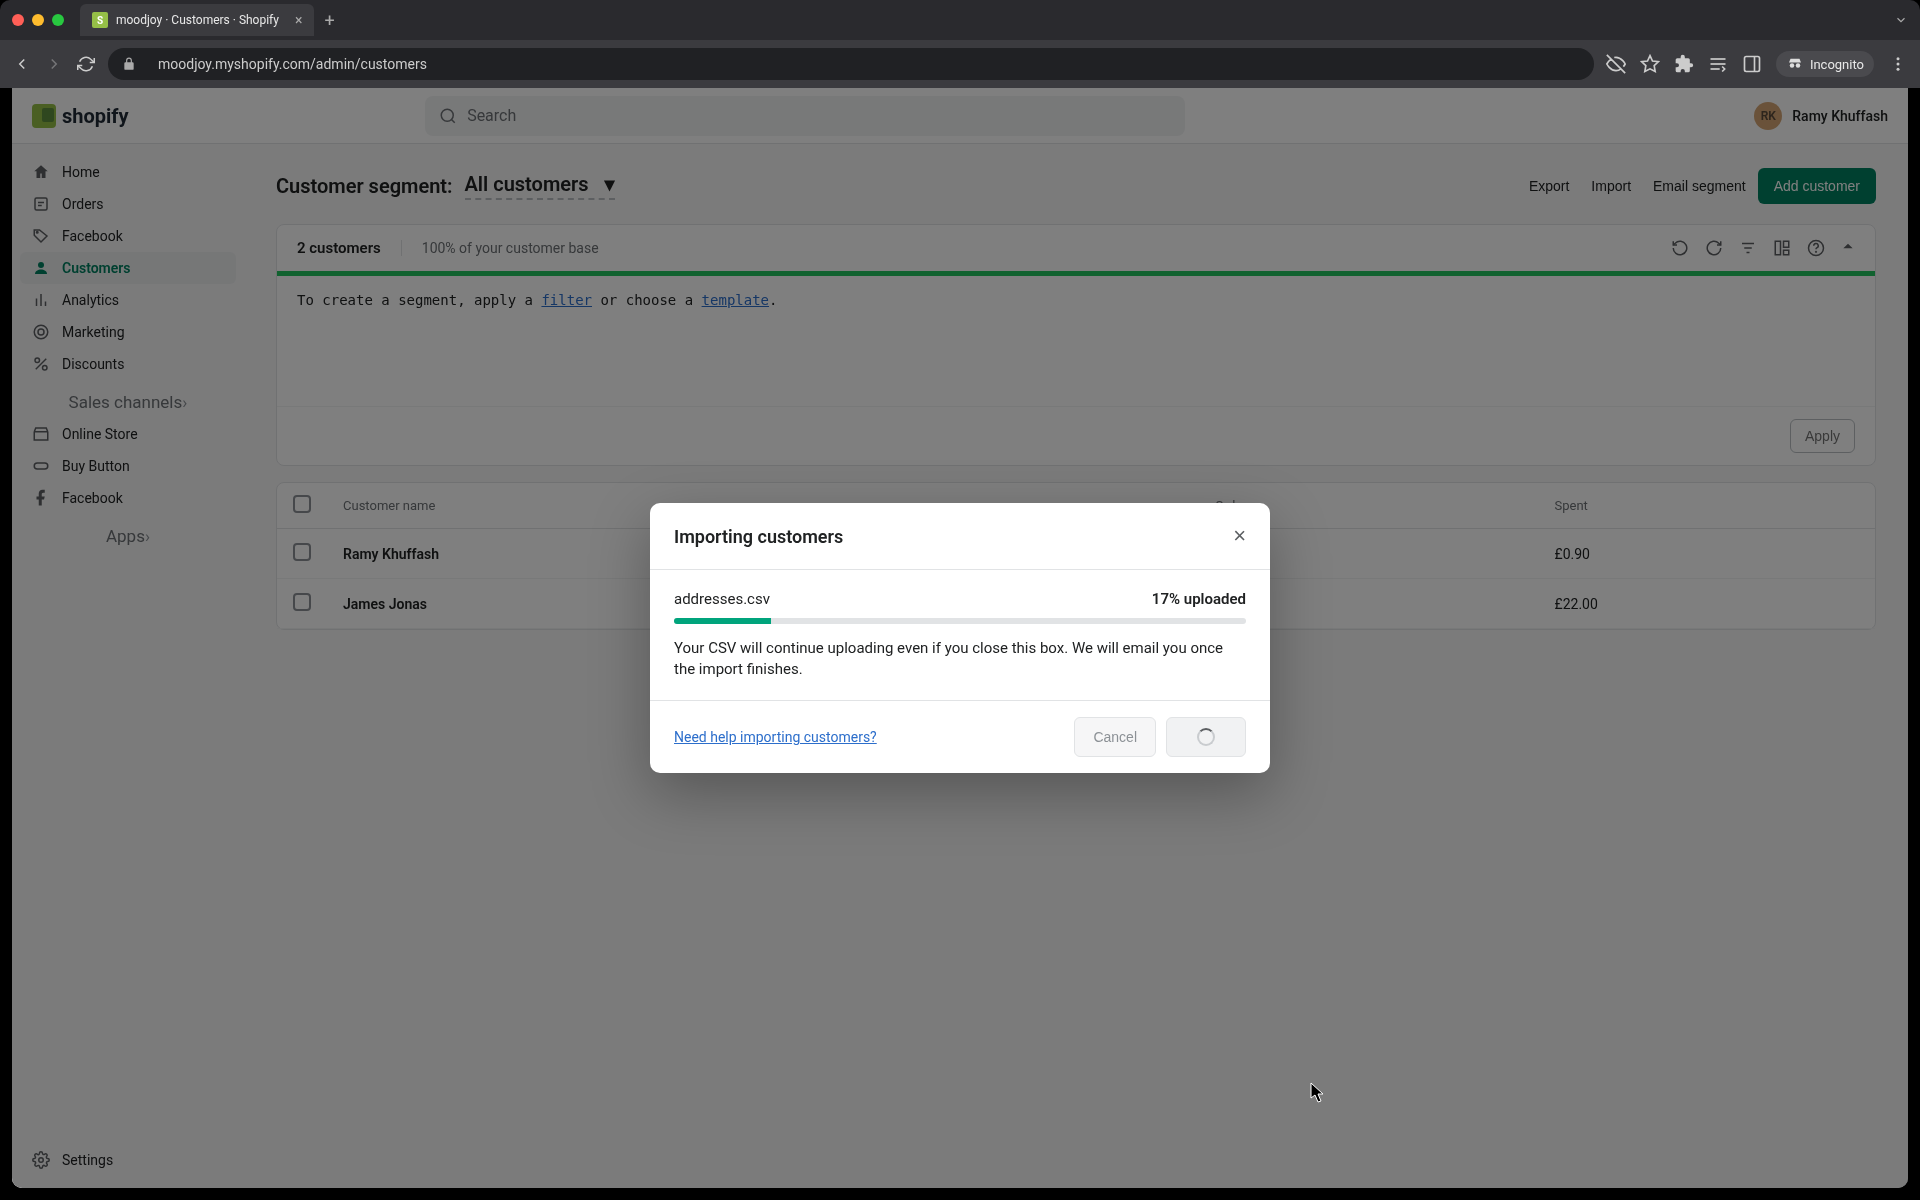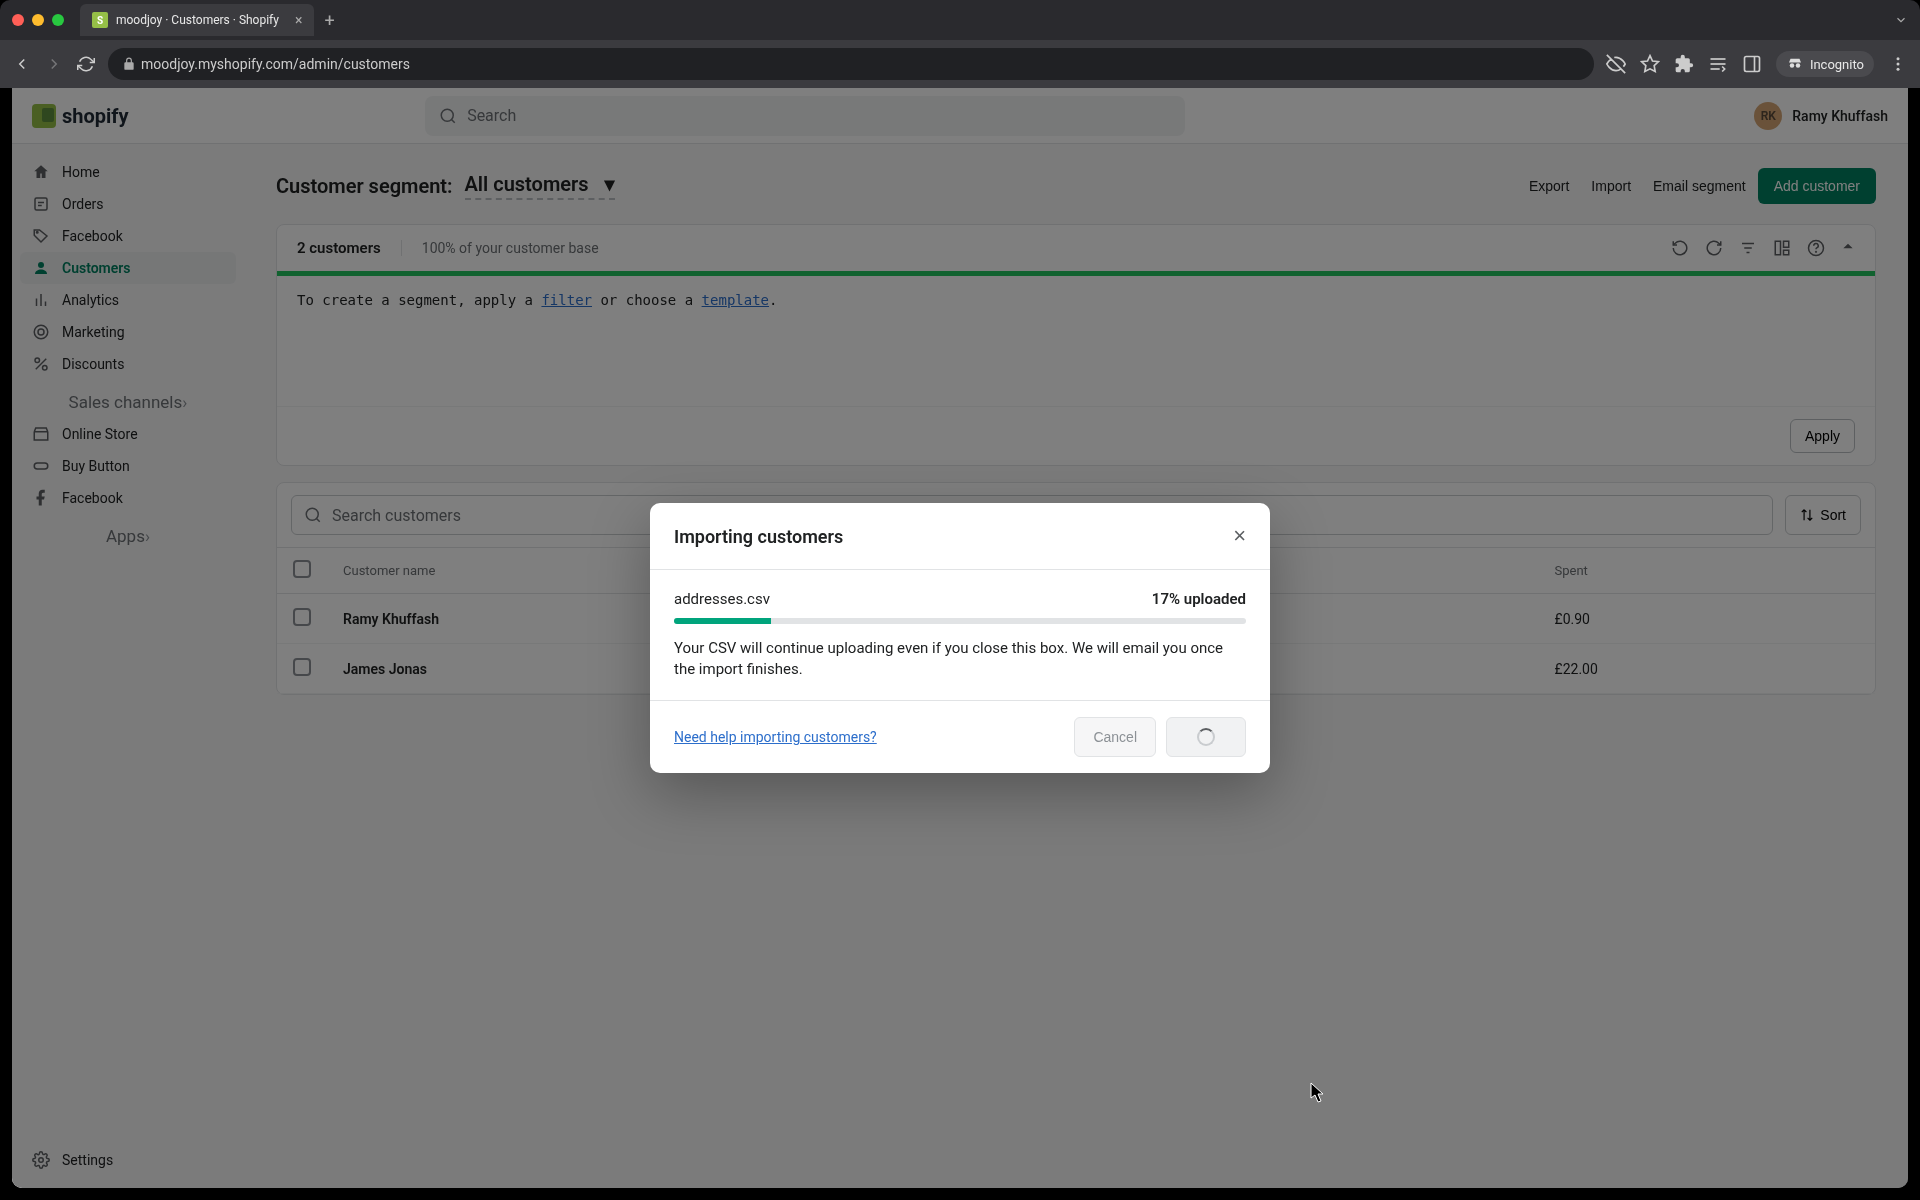--- a/index.html
+++ b/index.html
@@ -13,21 +13,21 @@
 .tl-yellow { background: #febc2e; }
 .tl-green { background: #28c840; }
 .tab { background: #3b3b3f; display: flex; align-items: center; padding: 0 12px; height: 32px; border-radius: 6px 6px 0 0; color: #e8e8e8; font-size: 12px; gap: 8px; }
 .tab-favicon { width: 16px; height: 16px; background: #95bf47; border-radius: 2px; display: flex; align-items: center; justify-content: center; color: #fff; font-size: 10px; font-weight: bold; }
 .tab-close { color: #aaa; font-size: 14px; cursor: pointer; margin-left: 8px; }
 .new-tab { color: #aaa; font-size: 18px; margin-left: 10px; cursor: pointer; }
 .browser-expand { margin-left: auto; color: #aaa; }
 
 .browser-nav { background: #3b3b3f; height: 48px; display: flex; align-items: center; padding: 0 12px; gap: 12px; }
 .nav-icon { color: #ccc; width: 20px; height: 20px; display: flex; align-items: center; justify-content: center; cursor: pointer; }
-.url-bar { flex: 1; background: #202124; border-radius: 20px; height: 32px; display: flex; align-items: center; padding: 0 14px; color: #ccc; font-size: 14px; gap: 5px; }
+.url-bar { flex: 1; background: #202124; border-radius: 20px; height: 32px; display: flex; align-items: center; padding: 0 14px; color: #ccc; font-size: 14px; gap: 22px; }
 .lock-icon { color: #aaa; }
 .nav-right { display: flex; align-items: center; gap: 14px; }
 .incognito-badge { display: flex; align-items: center; gap: 6px; background: #4a4a4e; border-radius: 16px; padding: 4px 10px; color: #e8e8e8; font-size: 13px; }
 
 
 .app { position: absolute; top: 88px; left: 12px; right: 12px; bottom: 12px; background: #f6f6f7; border-bottom-left-radius: 10px; border-bottom-right-radius: 10px; overflow: hidden; }
 
 .topbar { height: 56px; background: #fff; border-bottom: 1px solid #e1e3e5; display: flex; align-items: center; padding: 0 20px; gap: 24px; }
 .logo { display: flex; align-items: center; gap: 6px; font-weight: 700; font-size: 20px; color: #212b36; }
 .logo-mark { width: 24px; height: 24px; background: #95bf47; border-radius: 4px; position: relative; }
@@ -58,21 +58,21 @@
 
 .card { background: #fff; border: 1px solid #e1e3e5; border-radius: 8px; margin-bottom: 16px; }
 .segment-card .seg-top { display: flex; align-items: center; padding: 14px 20px; gap: 20px; border-bottom: 5px solid #22c55e; }
 .seg-count { font-weight: 600; font-size: 15px; color: #202223; }
 .seg-pct { color: #6d7175; font-size: 14px; border-left: 1px solid #e1e3e5; padding-left: 20px; }
 .seg-icons { margin-left: auto; display: flex; gap: 16px; color: #5c5f62; }
 .seg-icons .mi { cursor: pointer; }
 .seg-editor { padding: 16px 20px; font-family: ui-monospace, monospace; font-size: 14px; color: #202223; min-height: 130px;}
 .seg-editor .link { color: #2c6ecb; text-decoration: underline; }
 .seg-apply { display: flex; justify-content: flex-end; padding: 12px 20px; border-top: 1px solid #f1f2f3; }
-.btn-secondary { background: #fff; border: 1px solid #babfc3; border-radius: 6px; padding: 8px 14px; font-size: 14px; cursor: pointer; color: #000000; }
+.btn-secondary { background: #fff; border: 1px solid #babfc3; border-radius: 6px; padding: 8px 14px; font-size: 14px; cursor: pointer; color: #737373; }
 
 .table-card { }
 .table-search-row { display: flex; gap: 12px; padding: 12px 14px; border-bottom: 1px solid #e1e3e5; }
 .table-search { flex: 1; display: flex; align-items: center; gap: 10px; border: 1px solid #c9cccf; border-radius: 6px; padding: 0 12px; height: 40px; color: #6d7175; }
 .sort-btn { border: 1px solid #c9cccf; border-radius: 6px; padding: 0 14px; height: 40px; display: flex; align-items: center; gap: 6px; font-size: 14px; cursor: pointer; background: #fff; }
 .tbl { width: 100%; border-collapse: collapse; }
 .tbl th { text-align: left; font-weight: 400; color: #6d7175; font-size: 13px; padding: 12px 16px; border-bottom: 1px solid #e1e3e5; }
 .tbl td { padding: 14px 16px; font-size: 14px; color: #202223; border-bottom: 1px solid #f1f2f3; }
 .tbl td.name { font-weight: 600; }
 .checkbox-cell { width: 44px; }
@@ -402,39 +402,20 @@
         </div>
         <div class="seg-editor">
           <span>To create a segment, apply a </span><span class="link">filter</span><span> or choose a </span><span class="link">template</span><span>.</span>
         </div>
         <div class="seg-apply">
           <button class="btn-secondary">Apply</button>
         </div>
       </div>
 
       <div class="card table-card">
-        <div class="table-search-row">
-          <div class="table-search">
-            <span>
-                <svg width="18" height="18" viewBox="0 0 24 24" fill="none" stroke="currentColor" stroke-width="2">
-                  <circle cx="11" cy="11" r="8"></circle>
-                  <line x1="21" y1="21" x2="16.65" y2="16.65"></line>
-                </svg>
-              </span>
-            <span>Search customers</span>
-          </div>
-          <button class="sort-btn">
-            <span>
-                <svg width="14" height="14" viewBox="0 0 24 24" fill="none" stroke="currentColor" stroke-width="2">
-                  <path d="M7 3v18M7 3l-4 4M7 3l4 4M17 21V3M17 21l4-4M17 21l-4-4"></path>
-                </svg>
-              </span>
-            <span>Sort</span>
-          </button>
-        </div>
         <table class="tbl">
           <thead>
             <tr>
               <th class="checkbox-cell"><span class="chk"></span></th>
               <th>Customer name</th>
               <th style="width:300px"></th>
               <th>Orders</th>
               <th>Spent</th>
             </tr>
           </thead>

